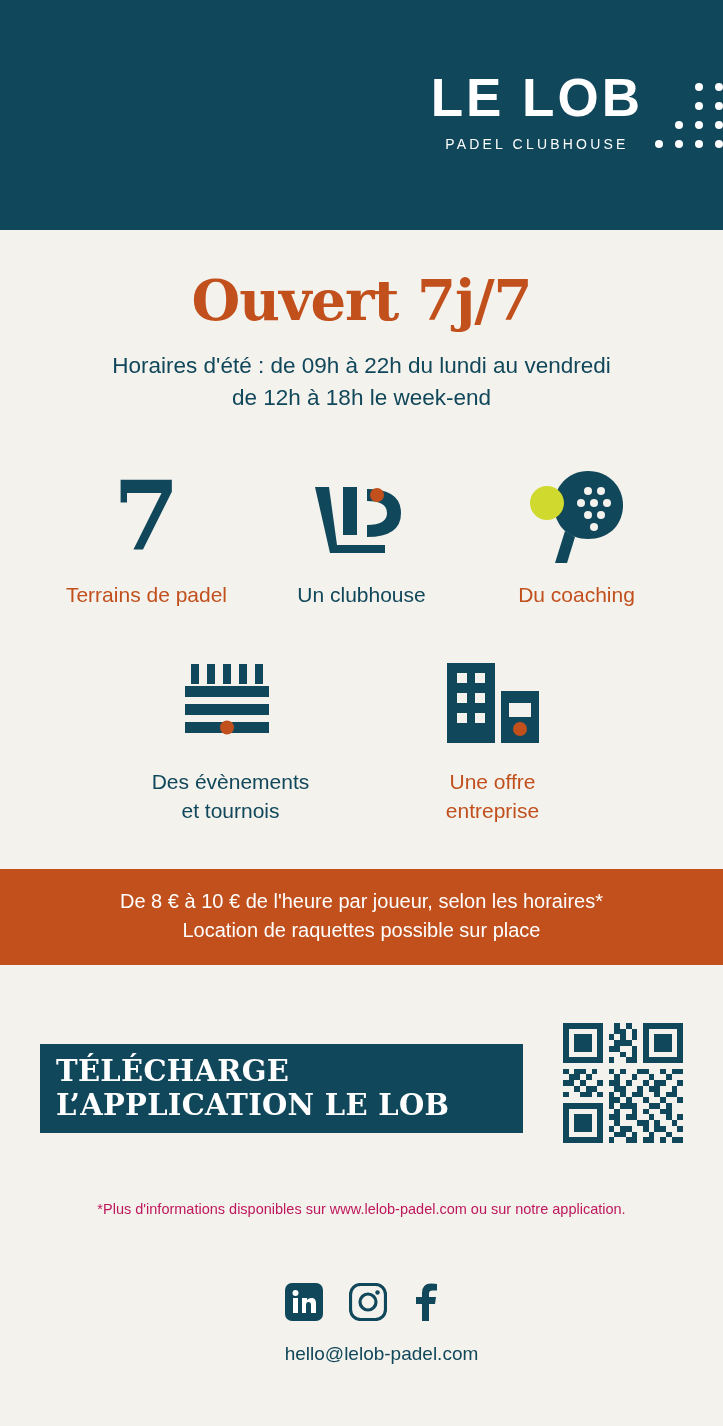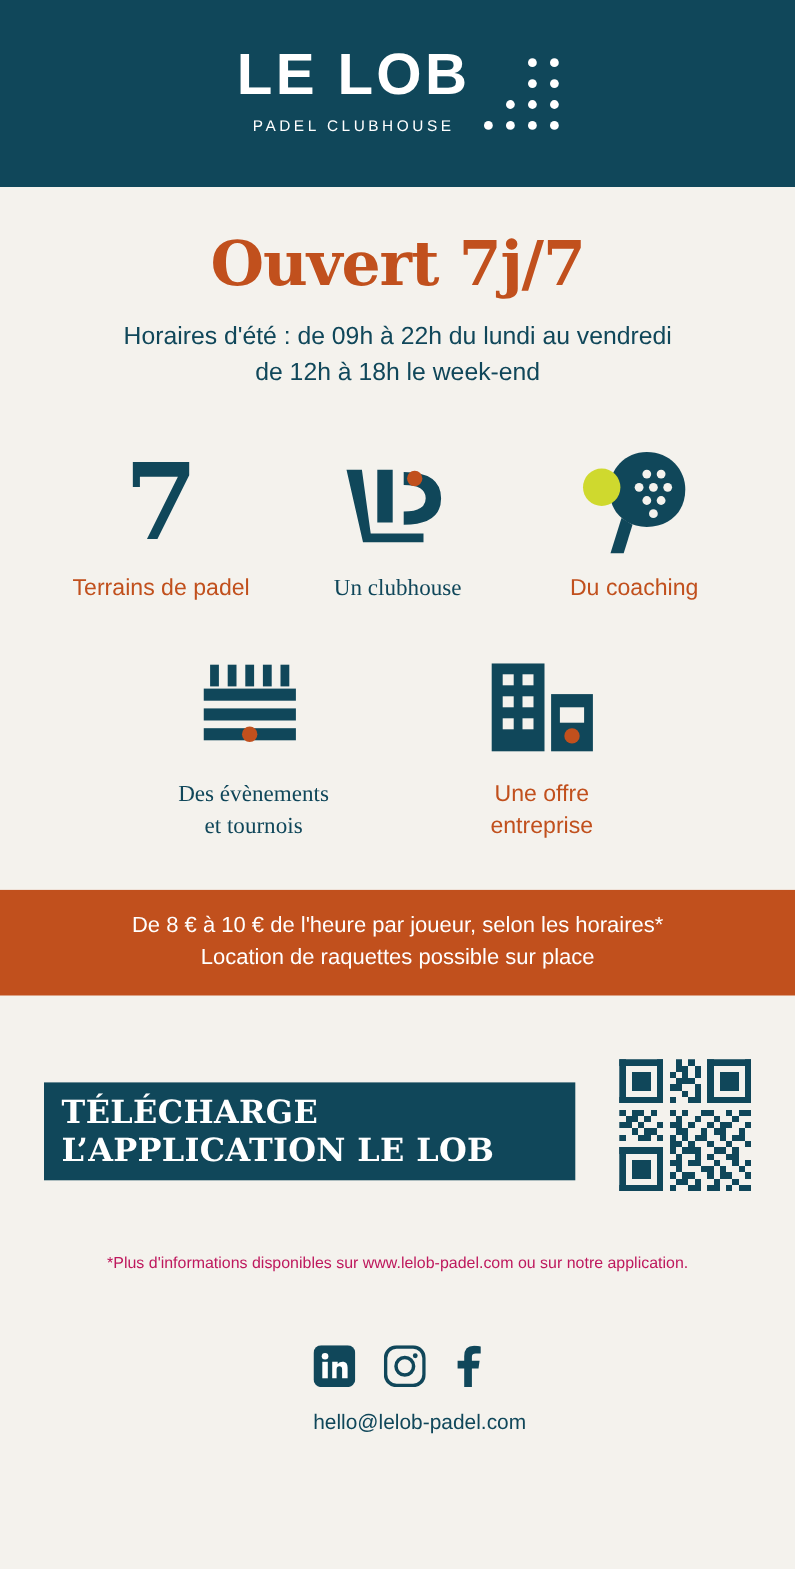--- a/index.html
+++ b/index.html
@@ -15,25 +15,25 @@
   }
   .page {
     position: relative;
     width: 723px;
     height: 1426px;
     background: #f4f2ed;
   }
 
   
   .header {
-    height: 170px;
+    height: 230px;
     background: #10475a;
     display: flex;
     align-items: center;
-    justify-content: center;
+    justify-content: flex-end;
   }
   .logo-wrap {
     display: flex;
     align-items: flex-start;
     justify-content: center;
   }
   .logo-text {
     display: flex;
     flex-direction: column;
     align-items: center;
@@ -112,21 +112,21 @@
     align-items: center;
     justify-content: center;
   }
   .flabel {
     margin-top: 14px;
     font-size: 21px;
     line-height: 1.3;
     font-weight: 500;
   }
   .c-orange { color: #c1501d; }
-  .c-navy { color: #10475a; font-family: Liberation Serif, serif; }
+  .c-navy { color: #10475a; }
   .big7 {
     font-family: "DejaVu Serif", serif;
     font-size: 96px;
     font-weight: bold;
     color: #10475a;
     line-height: 0.9;
   }
 
   
   .price-banner {

